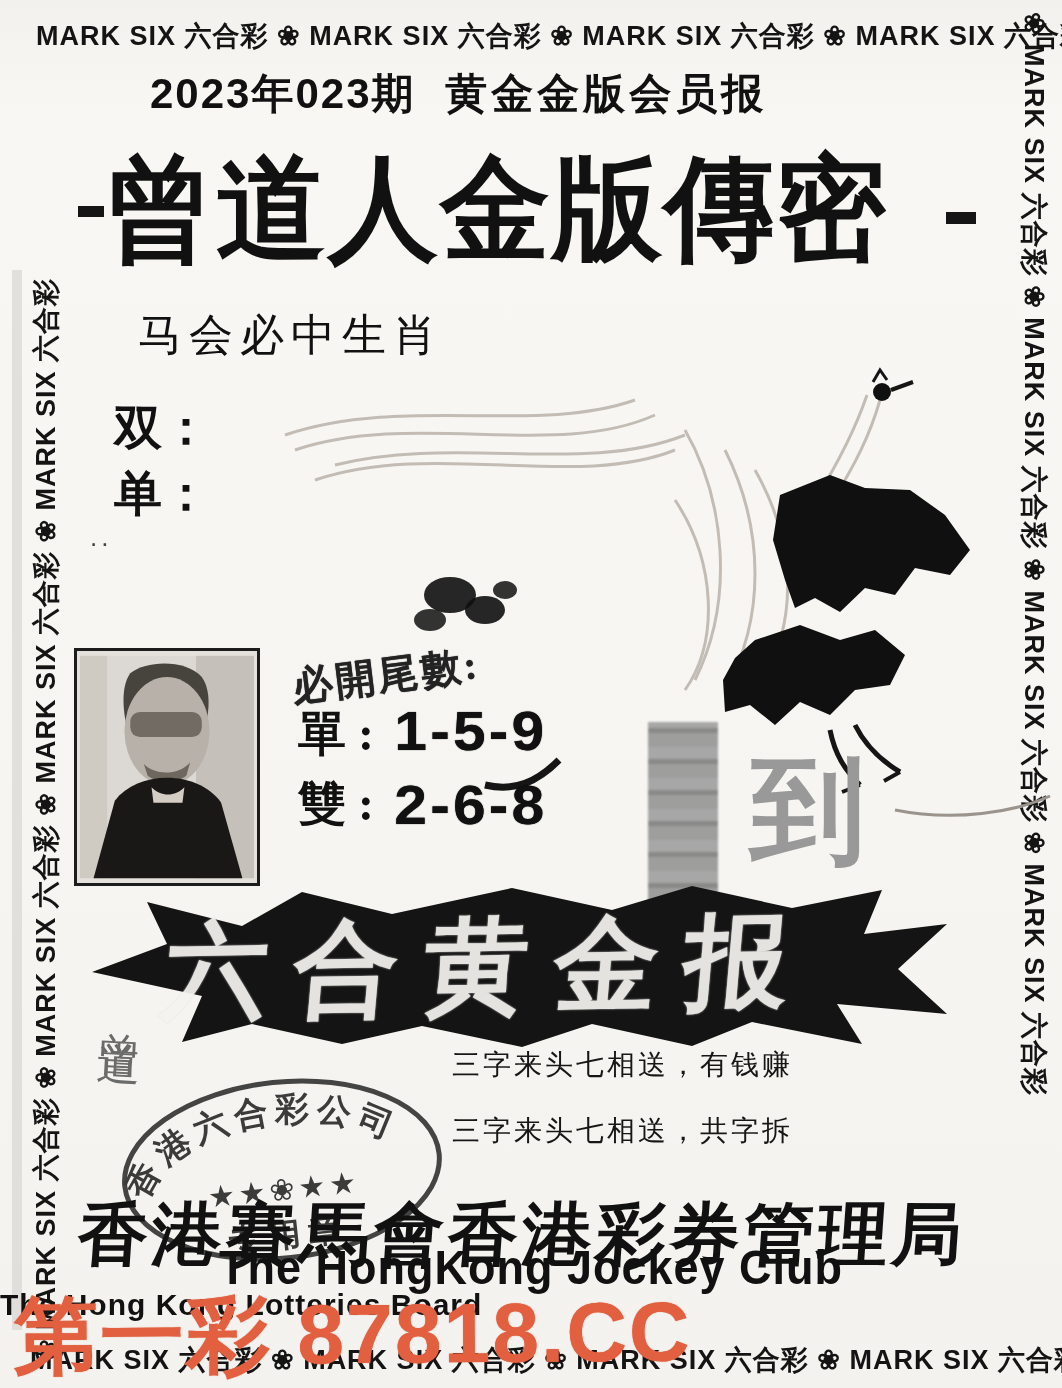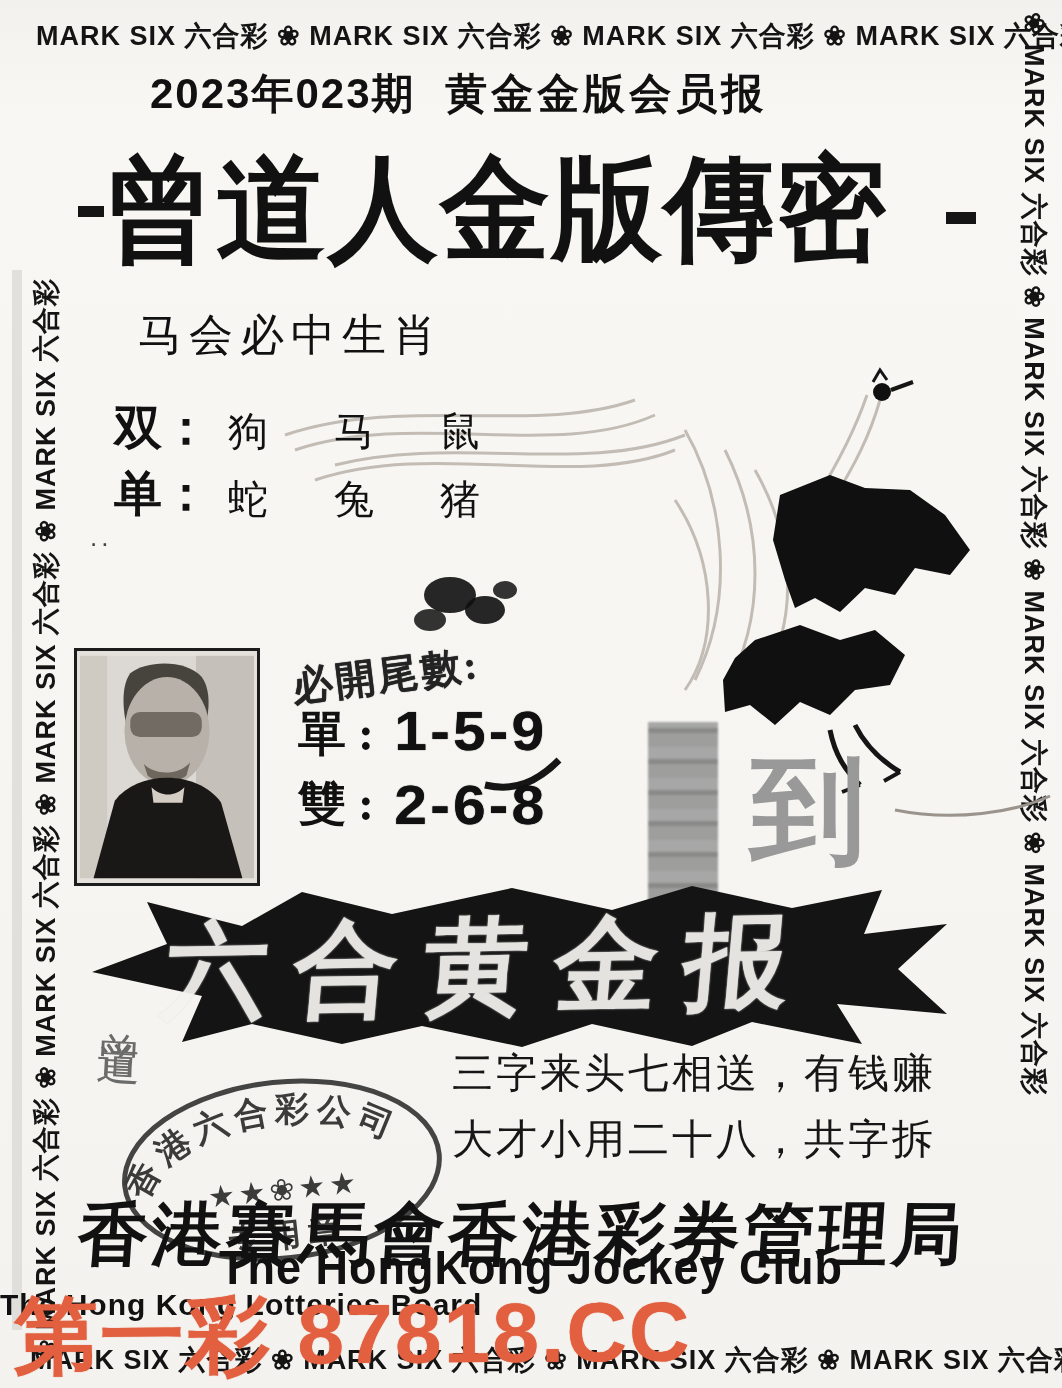--- a/index.html
+++ b/index.html
@@ -46,21 +46,21 @@
   #gray-block{left:648px;top:722px;width:70px;height:180px;opacity:.85;filter:blur(1.2px);
     background:repeating-linear-gradient(0deg,#8f8f8f 0 14px,#777 14px 19px,#9a9a9a 19px 31px);}
   #dao-char{left:750px;top:752px;font-size:116px;font-weight:800;color:#999;line-height:1;}
   
   #banner{left:92px;top:884px;width:855px;height:168px;}
   #banner svg{position:absolute;left:0;top:0;width:100%;height:100%;}
   #banner-title{position:absolute;left:72px;top:14px;font-size:104px;font-weight:900;color:#f4f3f0;letter-spacing:26px;white-space:nowrap;transform:skewX(-6deg) rotate(-1deg);opacity:.93;text-shadow:0 0 2px #dcdcdc;}
   #seal-script{left:92px;top:998px;writing-mode:vertical-rl;font-size:44px;letter-spacing:10px;color:#3e3e3e;opacity:.75;font-family:"Liberation Serif",serif;transform:rotate(3deg);}
   
   #poem-label{left:214px;top:1050px;font-size:44px;font-weight:900;letter-spacing:2px;}
-  .poem-line{left:452px;font-size:41px;font-family:"Liberation Serif",serif;letter-spacing:3px;white-space:nowrap;color:#161616;text-align:center;}
+  .poem-line{left:452px;font-size:28px;font-family:"Liberation Serif",serif;letter-spacing:3px;white-space:nowrap;color:#161616;text-align:center;}
   #poem-line-0{top:1046px;} #poem-line-1{top:1112px;}
   
   #stamp{left:110px;top:1068px;width:345px;height:205px;transform:rotate(-6deg);opacity:.88;}
   
   #calligraphy{left:78px;top:1188px;width:940px;font-size:70px;font-weight:900;font-family:"Liberation Serif",serif;letter-spacing:4px;white-space:nowrap;transform:skewX(-4deg) scale(1,0.98);z-index:6;}
   #jc-en-1{left:0;top:1242px;width:1062px;text-align:center;font-size:45px;font-weight:900;letter-spacing:1px;transform:scale(1,1.05);}
   #jc-en-2{left:0;top:1288px;width:1062px;font-size:30px;font-weight:900;letter-spacing:1px;}
   #site-line{left:14px;top:1278px;font-size:84px;font-weight:900;color:#e2603f;white-space:nowrap;letter-spacing:2px;z-index:8;transform:rotate(-.4deg);text-shadow:0 0 1px #e2603f;}
   .z1{z-index:1}.z2{z-index:2}.z3{z-index:3}.z4{z-index:4}.z5{z-index:5}
 </style>
@@ -79,23 +79,21 @@
   <div id="issue-line" class="abs z5">
     <span id="issue-no">2023年023期</span>
     <span id="edition-name">黄金金版会员报</span>
   </div>
   <div id="main-title" class="abs z5">曾道人金版傳密</div>
   <div id="dash-left" class="abs title-dash"></div>
   <div id="dash-right" class="abs title-dash"></div>
 
   <div id="zodiac-heading" class="abs z5">马会必中生肖</div>
   <div id="zrow0-label" class="abs z5 zrow-label">双：</div>
-  <div id="zrow0-values" class="abs z5 zrow-values">狗 马 鼠</div>
   <div id="zrow1-label" class="abs z5 zrow-label">单：</div>
-  <div id="zrow1-values" class="abs z5 zrow-values">蛇 兔 猪</div>
   <div id="scan-dots" class="abs">..</div>
 
   <svg id="rooster" class="abs z1" viewBox="0 0 800 560">
     <g stroke="#b9b3aa" stroke-width="3" fill="none" opacity="0.85">
       <path d="M40,110 C160,70 300,120 400,75"></path>
       <path d="M60,140 C180,100 320,150 420,110"></path>
       <path d="M30,95 C150,55 280,95 380,60"></path>
       <path d="M80,125 C200,95 330,135 430,95"></path>
       <path d="M430,90 C470,160 480,260 440,340"></path>
       <path d="M470,110 C510,190 510,280 470,350"></path>
@@ -150,21 +148,21 @@
 
   <div id="banner" class="abs z3">
     <svg viewBox="0 0 855 168" preserveAspectRatio="none">
       <polygon fill="#141414" points="0,88 75,60 55,18 150,42 210,8 300,30 420,4 520,26 600,2 700,24 790,6 772,50 855,40 806,85 855,130 745,120 770,160 660,138 600,162 500,140 430,163 330,142 250,160 160,140 90,158 110,112"></polygon>
     </svg>
     <div id="banner-title">六合黄金报</div>
   </div>
   <div id="seal-script" class="abs z3">曾道</div>
 
   <div id="poem-line-0" class="abs z5 poem-line">三字来头七相送，有钱赚</div>
-  <div id="poem-line-1" class="abs z5 poem-line">大才小用二十八，共字拆</div>
+  <div id="poem-line-1" class="abs z5 poem-line">三字来头七相送，共字拆</div>
 
   <svg id="stamp" class="abs z5" viewBox="0 0 345 205">
     <ellipse cx="172" cy="102" rx="158" ry="88" fill="none" stroke="#2c2c2c" stroke-width="5"></ellipse>
     <path id="stamp-arc" d="M 38,150 A 138,78 0 1 1 306,150" fill="none"></path>
     <text font-size="34" font-weight="bold" fill="#222" letter-spacing="6" font-family="Liberation Serif,serif">
       <textPath href="#stamp-arc" startOffset="8%">香港六合彩公司</textPath>
     </text>
     <text x="172" y="132" text-anchor="middle" font-size="30" fill="#222" letter-spacing="4">★★❀★★</text>
     <text x="172" y="178" text-anchor="middle" font-size="32" font-weight="bold" fill="#222" letter-spacing="8" font-family="Liberation Serif,serif">专用章</text>
   </svg>

